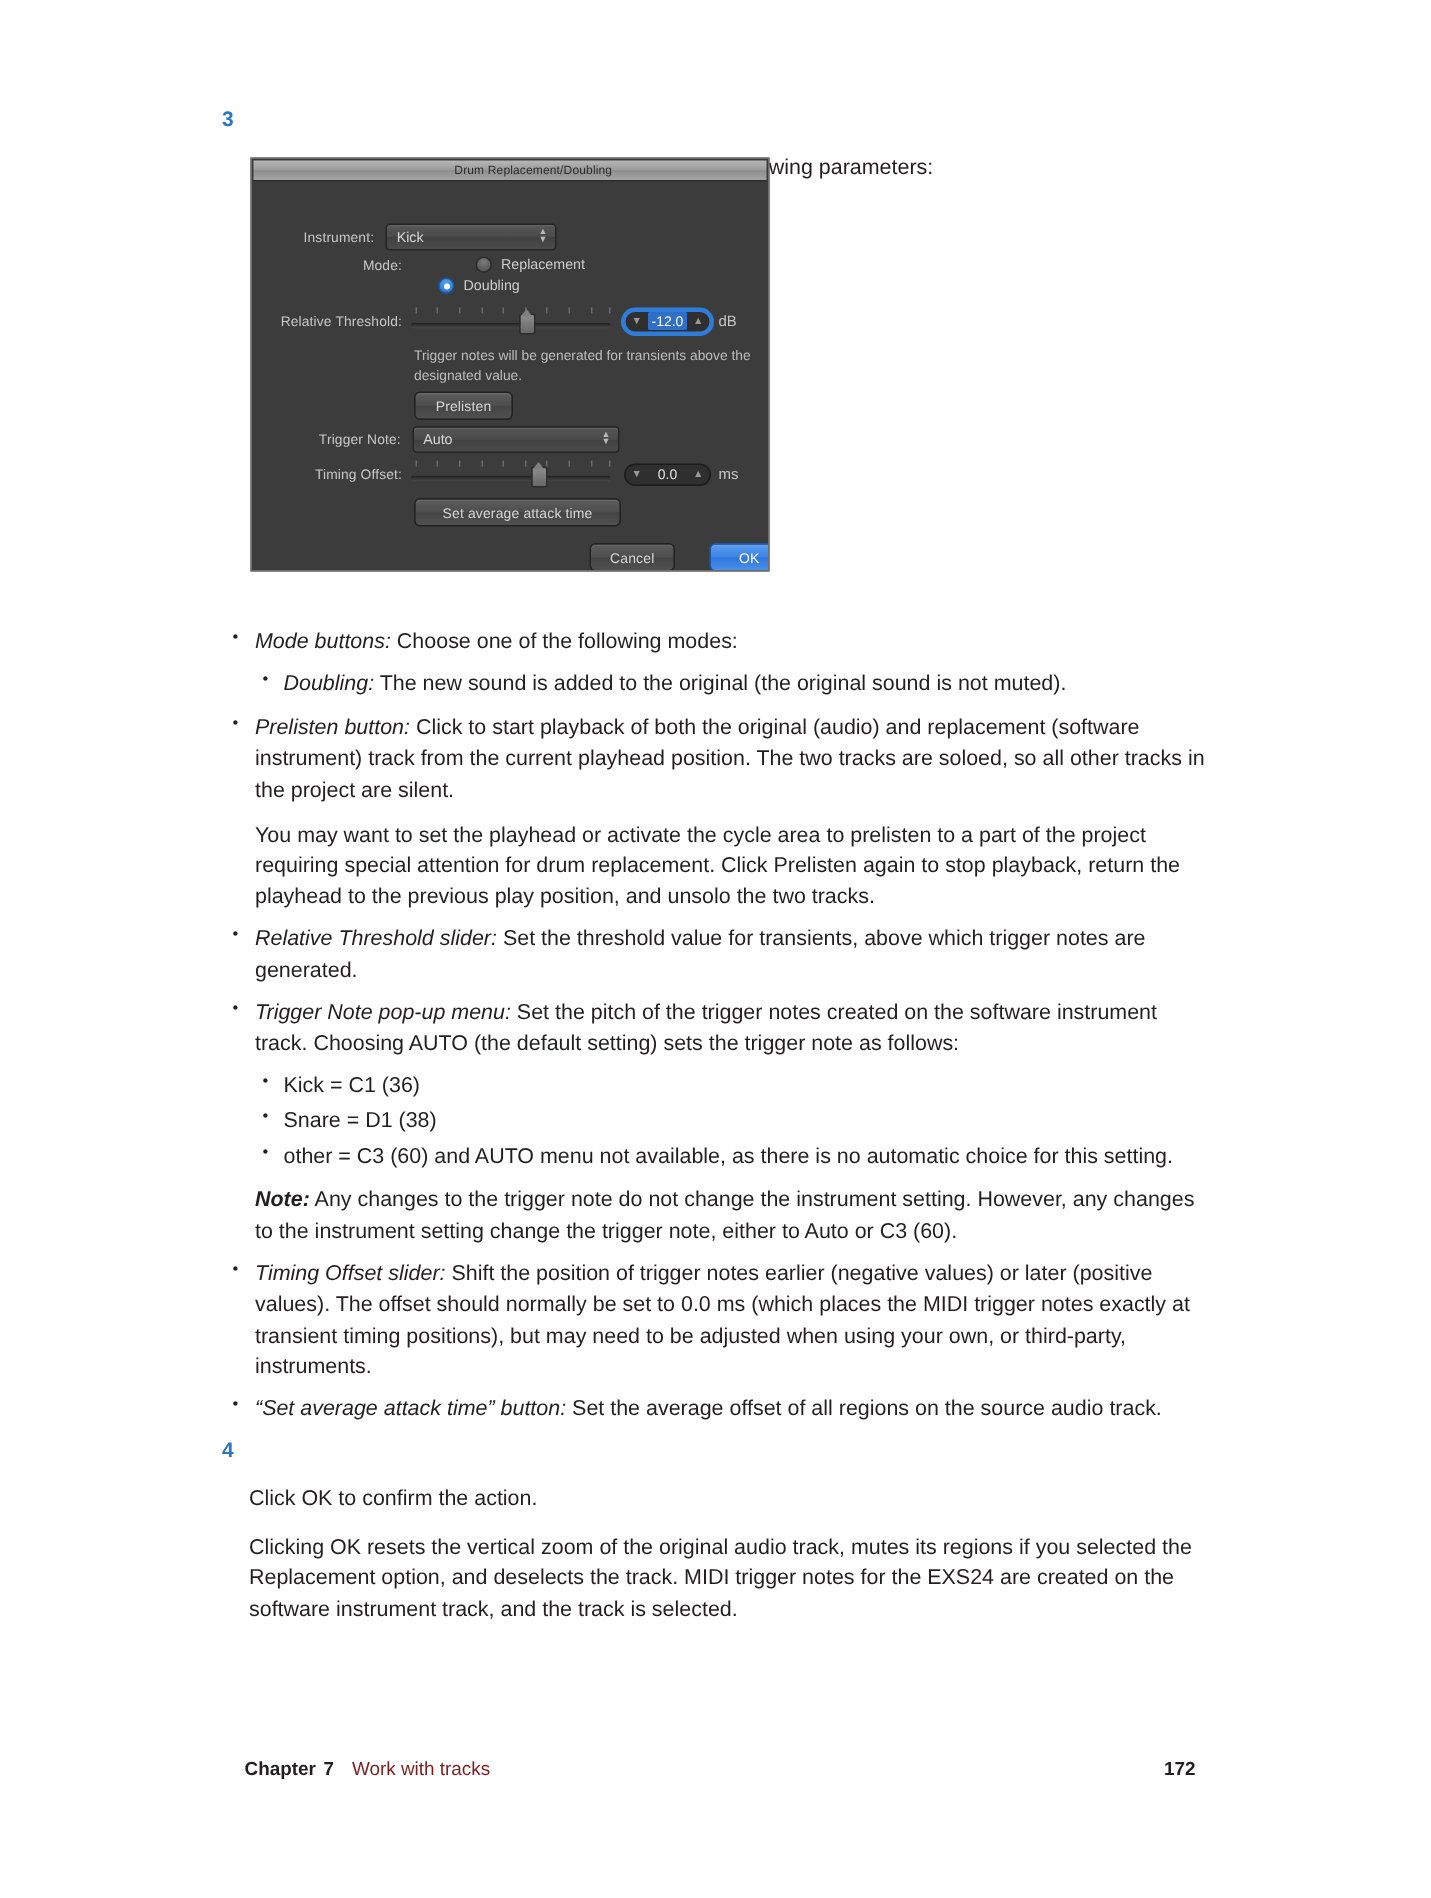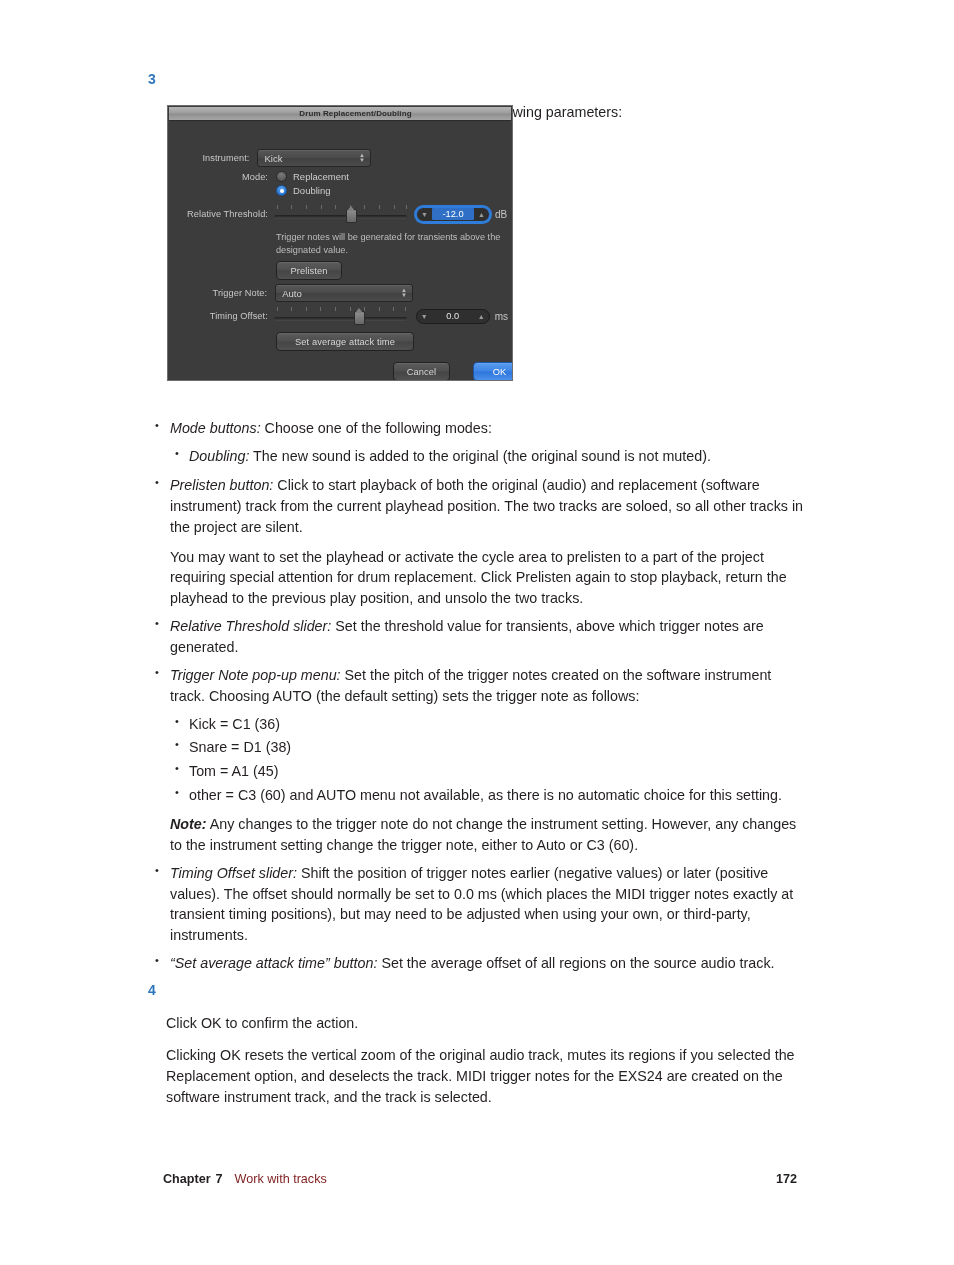--- a/index.html
+++ b/index.html
@@ -159,21 +159,21 @@
     background: linear-gradient(to bottom, #b7b7b7 0%, #9c9c9c 48%, #8e8e8e 52%, #a5a5a5 100%);
     border-bottom: 1px solid #2b2b2b;
     display: flex;
     align-items: center;
     justify-content: center;
     margin: 1px 1px 0 1px;
   }
   .dlg-title {
     font-size: 8px;
     color: #2c2c2c;
-    font-weight: 700;
+    font-weight: 400;
     letter-spacing: 0.1px;
     padding-left: 31px;
   }
   .dlg-body {
     position: relative;
     height: 261px;
     background: #3c3c3c;
   }
 
   .row {
@@ -298,21 +298,21 @@
     top: -4px;
     width: 0; height: 0;
     border-left: 4.5px solid transparent;
     border-right: 4.5px solid transparent;
     border-bottom: 5px solid #7f7f7f;
   }
 
   
   .stepper {
     position: relative;
-    width: 74px;
+    width: 58px;
     height: 15px;
     border-radius: 8px;
     background: #2f2f2f;
     border: 1px solid #1c1c1c;
     display: flex;
     align-items: center;
     justify-content: space-between;
     box-sizing: border-box;
   }
   .stepper.focused {
@@ -403,21 +403,20 @@
 
       <li>
         <em class="term">Relative Threshold slider:</em><span> Set the threshold value for transients, above which trigger notes are generated.</span>
       </li>
 
       <li>
         <em class="term">Trigger Note pop-up menu:</em><span> Set the pitch of the trigger notes created on the software instrument track. Choosing AUTO (the default setting) sets the trigger note as follows:</span>
         <ul class="l2">
           <li class="tight">Kick = C1 (36)</li>
           <li class="tight">Snare = D1 (38)</li>
-          <li class="tight">Tom = A1 (45)</li>
           <li>other = C3 (60) and AUTO menu not available, as there is no automatic choice for this setting.</li>
         </ul>
         <div class="para" style="margin-top:3px;margin-bottom:2px"><strong class="note">Note:</strong><span>  Any changes to the trigger note do not change the instrument setting. However, any changes to the instrument setting change the trigger note, either to Auto or C3 (60).</span></div>
       </li>
 
       <li>
         <em class="term">Timing Offset slider:</em><span> Shift the position of trigger notes earlier (negative values) or later (positive values). The offset should normally be set to 0.0 ms (which places the MIDI trigger notes exactly at transient timing positions), but may need to be adjusted when using your own, or third-party, instruments.</span>
       </li>
 
       <li>
@@ -446,28 +445,28 @@
         <div class="lbl" style="width:100px">Instrument:</div>
         <div class="popup" style="margin-left:8px; width:137px;">
           <span class="popup-text">Kick</span>
           <span class="popup-arrows">
               <span>▲</span>
               <span>▼</span>
             </span>
         </div>
       </div>
 
-      <div class="row" style="left:0px; top:50px;">
+      <div class="row" style="left:0px; top:50px;gap:41px;">
         <div class="lbl" style="width:100px">Mode:</div>
         <div style="margin-left:8px; display:flex; align-items:center;">
           <span class="radio"></span>
           <span class="radio-label">Replacement</span>
         </div>
       </div>
-      <div class="row" style="left:0px; top:64px;">
+      <div class="row" style="left:16px; top:64px;">
         <div class="lbl" style="width:100px"></div>
         <div style="margin-left:8px; display:flex; align-items:center;">
           <span class="radio on"></span>
           <span class="radio-label">Doubling</span>
         </div>
       </div>
 
       <div class="row" style="left:0px; top:84px; width:340px;">
         <div class="lbl" style="width:100px">Relative Threshold:</div>
 

